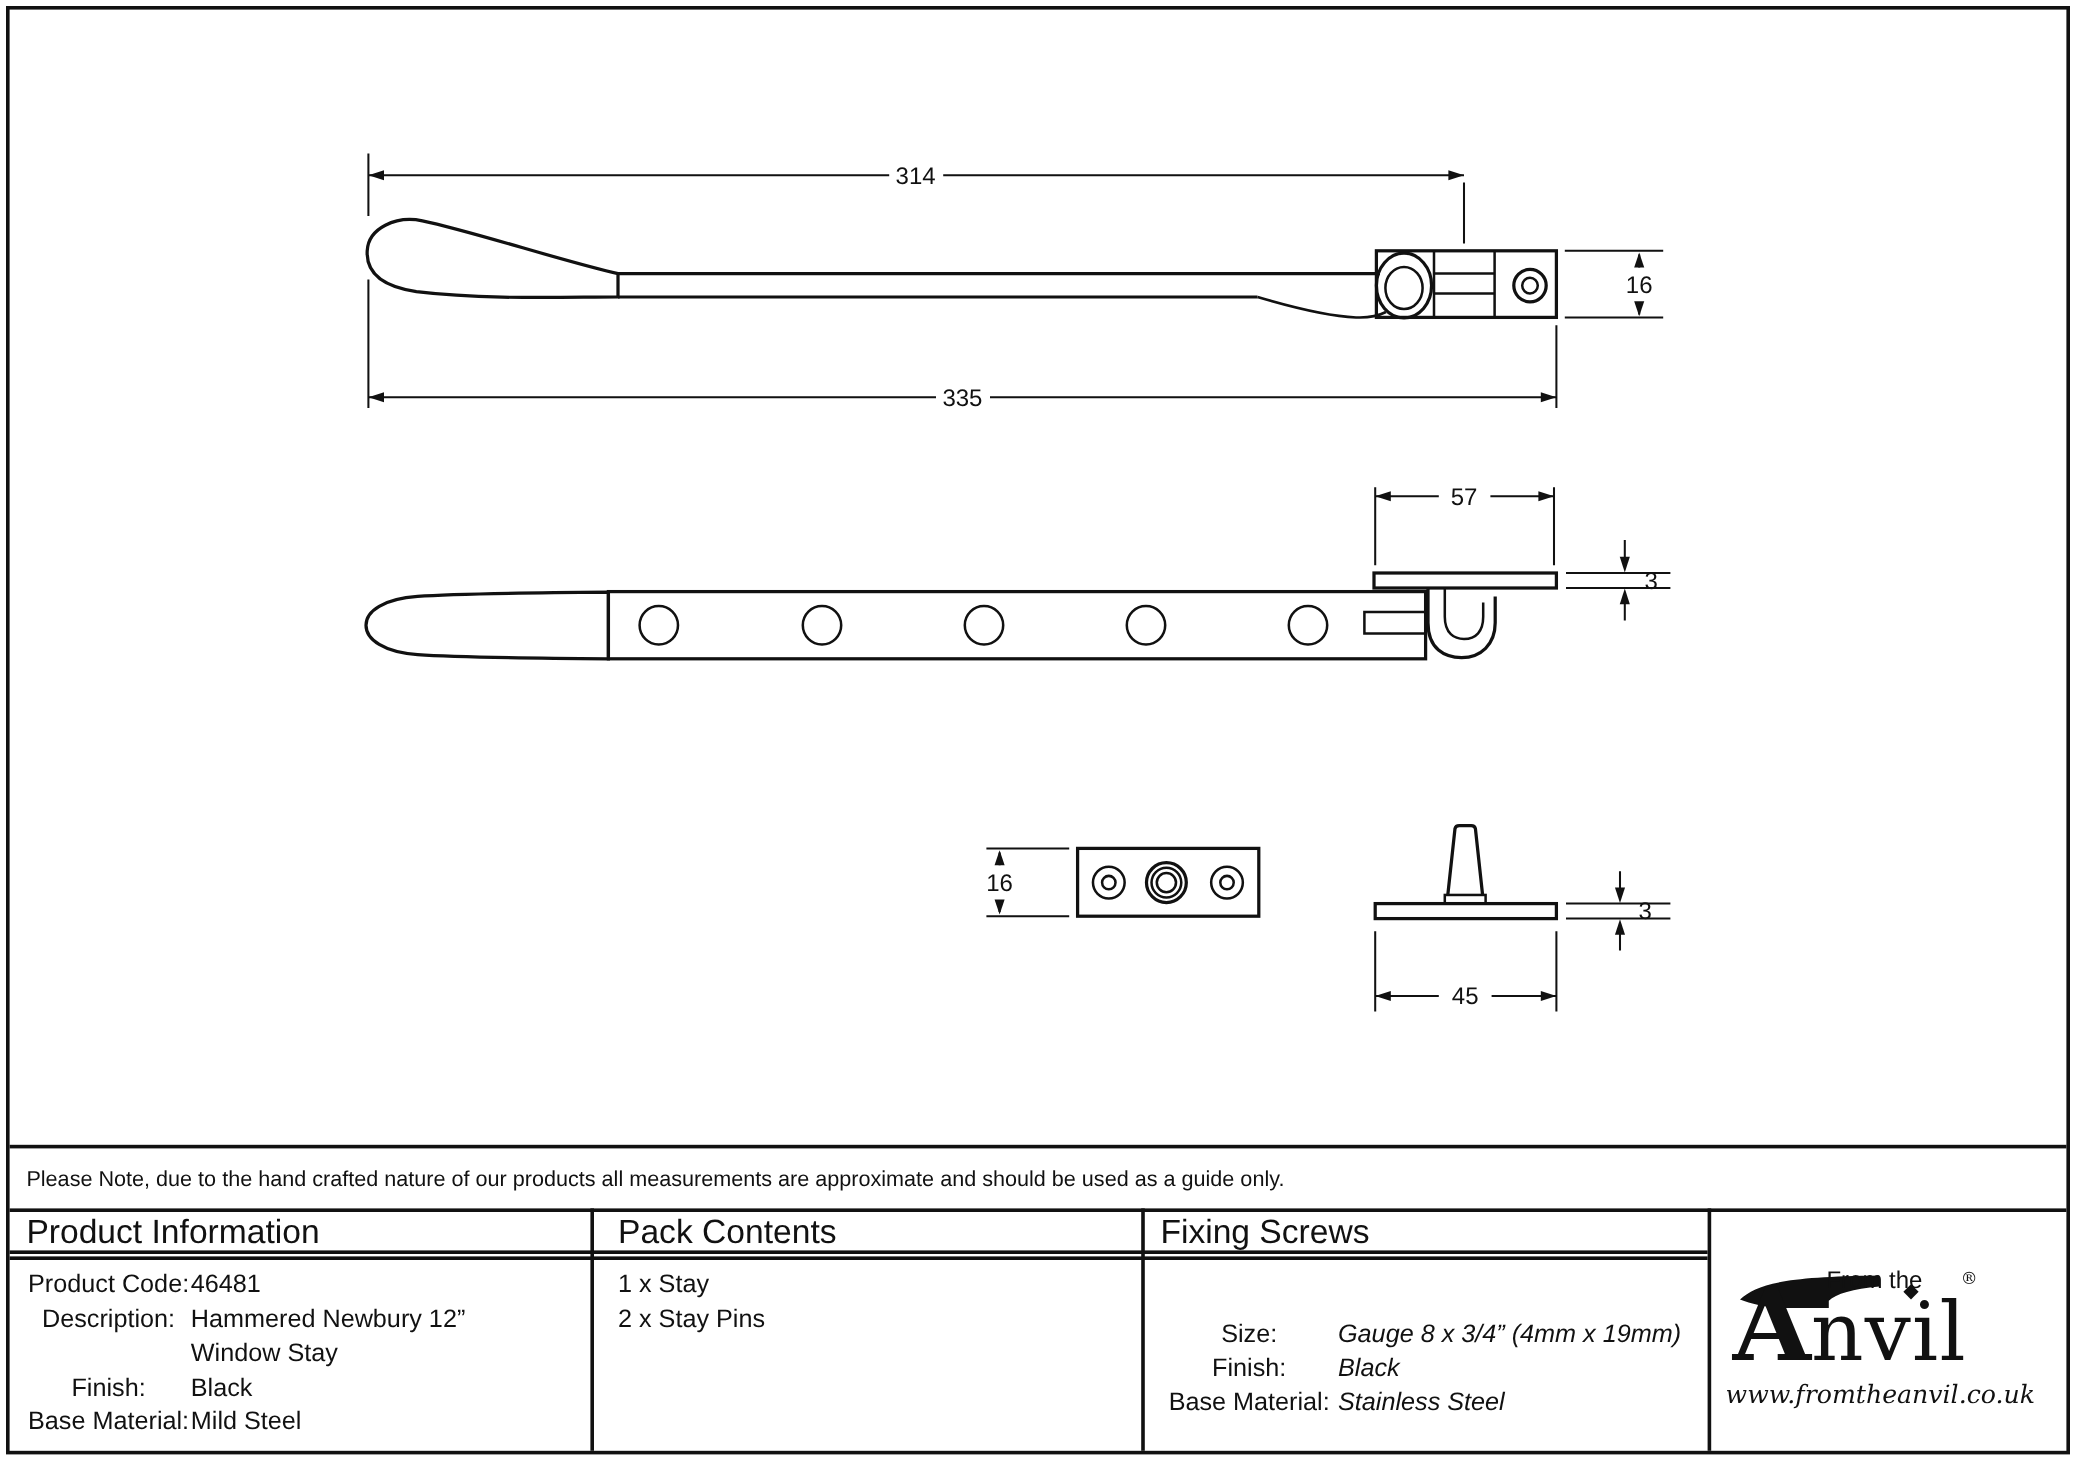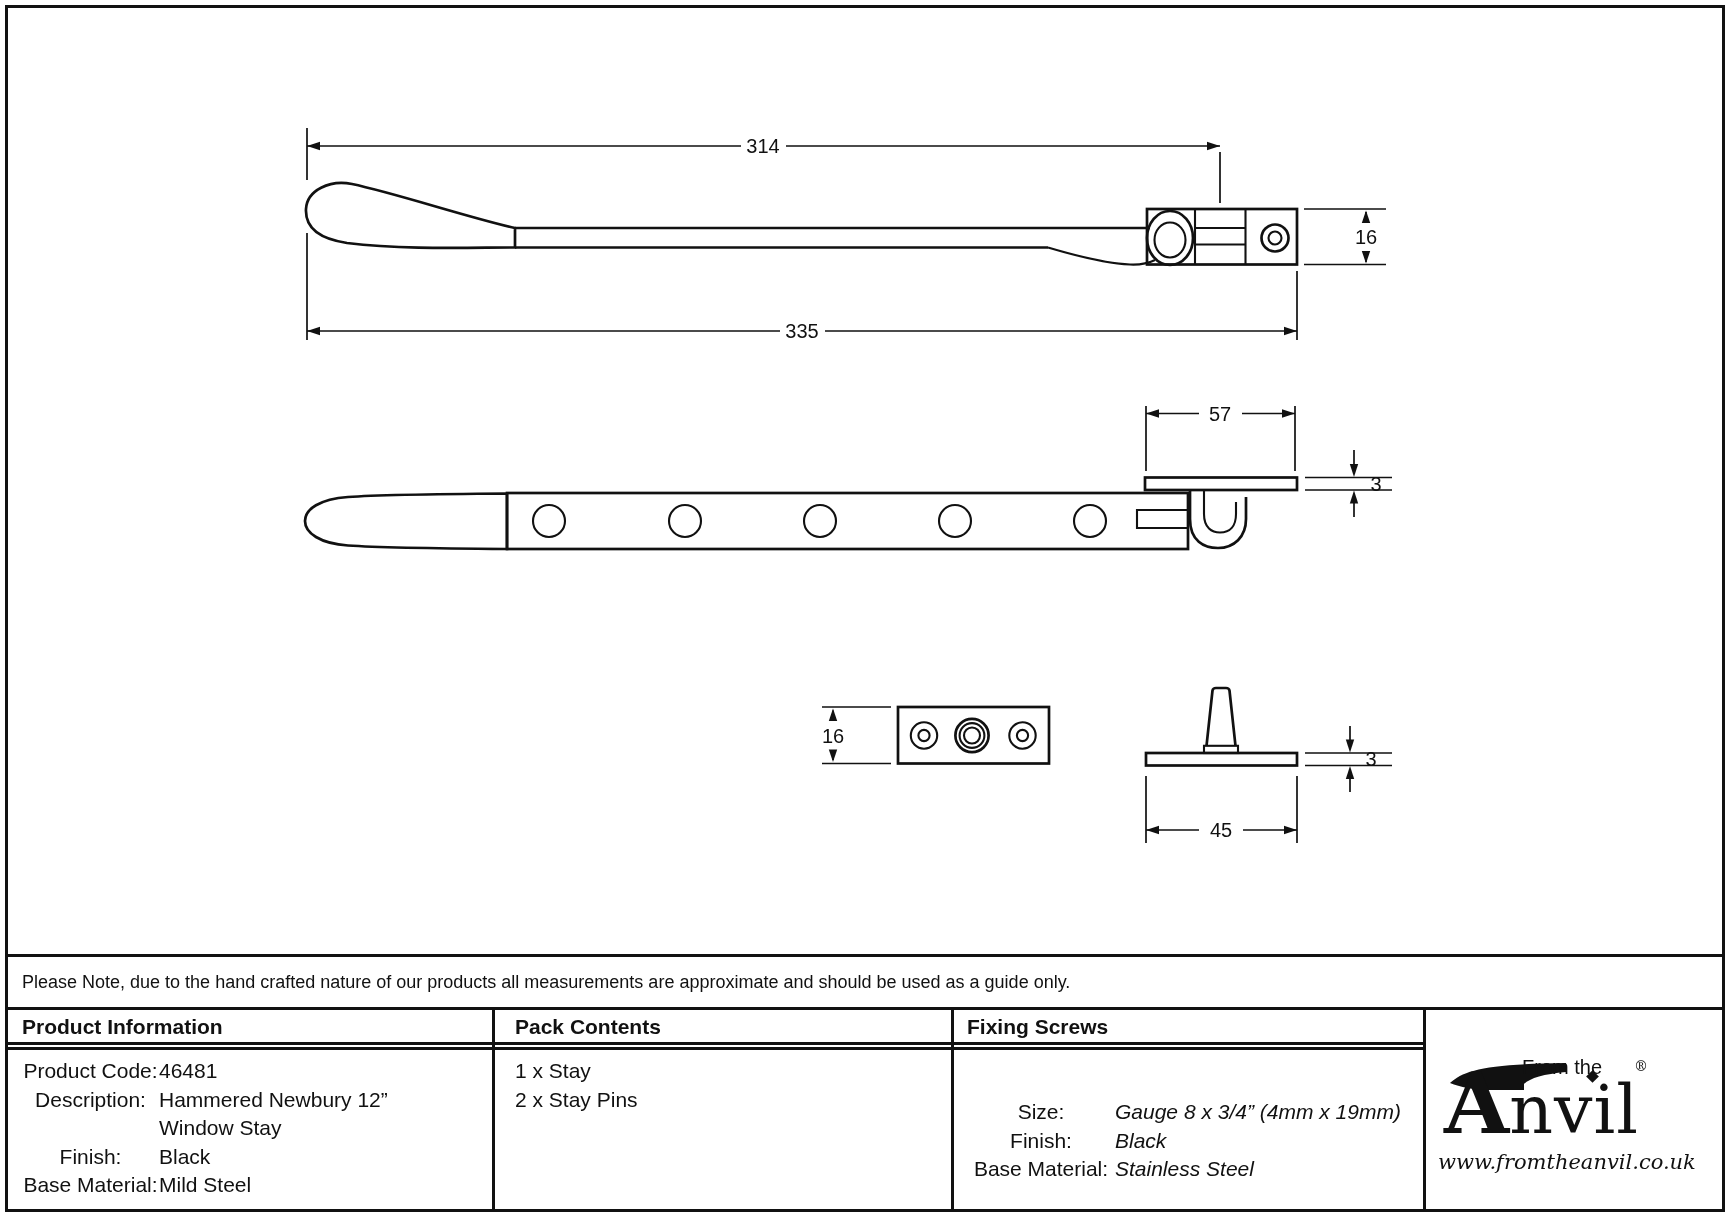--- a/index.html
+++ b/index.html
@@ -8,21 +8,21 @@
   .frame{position:absolute;left:5px;top:5px;width:1714px;height:1201px;border:3px solid #111;}
   svg text{font-family:"Liberation Sans",sans-serif;font-size:20px;fill:#111;}
   .ln{stroke:#111;fill:none;}
   .w3{stroke-width:2.7;}
   .w2{stroke-width:2.1;}
   .dim{stroke-width:1.7;}
   .ar{fill:#111;stroke:none;}
   .hline{position:absolute;left:8px;width:1714px;height:3px;background:#111;}
   .vline{position:absolute;width:3px;background:#111;}
   .note{position:absolute;left:22px;top:957px;height:50px;line-height:50px;font-size:18px;}
-  .thead{position:absolute;top:1011px;height:32px;line-height:32px;font-size:21px;font-weight:bold;}
+  .thead{position:absolute;top:1011px;height:32px;line-height:32px;font-size:28px;}
   .cellbody{position:absolute;top:1057px;font-size:21px;line-height:28.5px;}
   .kv{display:flex;}
   .kv .k{width:137px;flex:none;text-align:center;}
   .kv .v{width:295px;}
   .fx .k{width:148px;flex:none;}
   .fx .v{width:290px;font-style:italic;}
   
   .logo{position:absolute;left:1438px;top:1042px;width:270px;height:162px;}
   .logo-slab{position:absolute;left:10px;top:14px;width:120px;height:36px;}
   .logo-word{position:absolute;left:6px;top:20px;display:flex;align-items:baseline;

